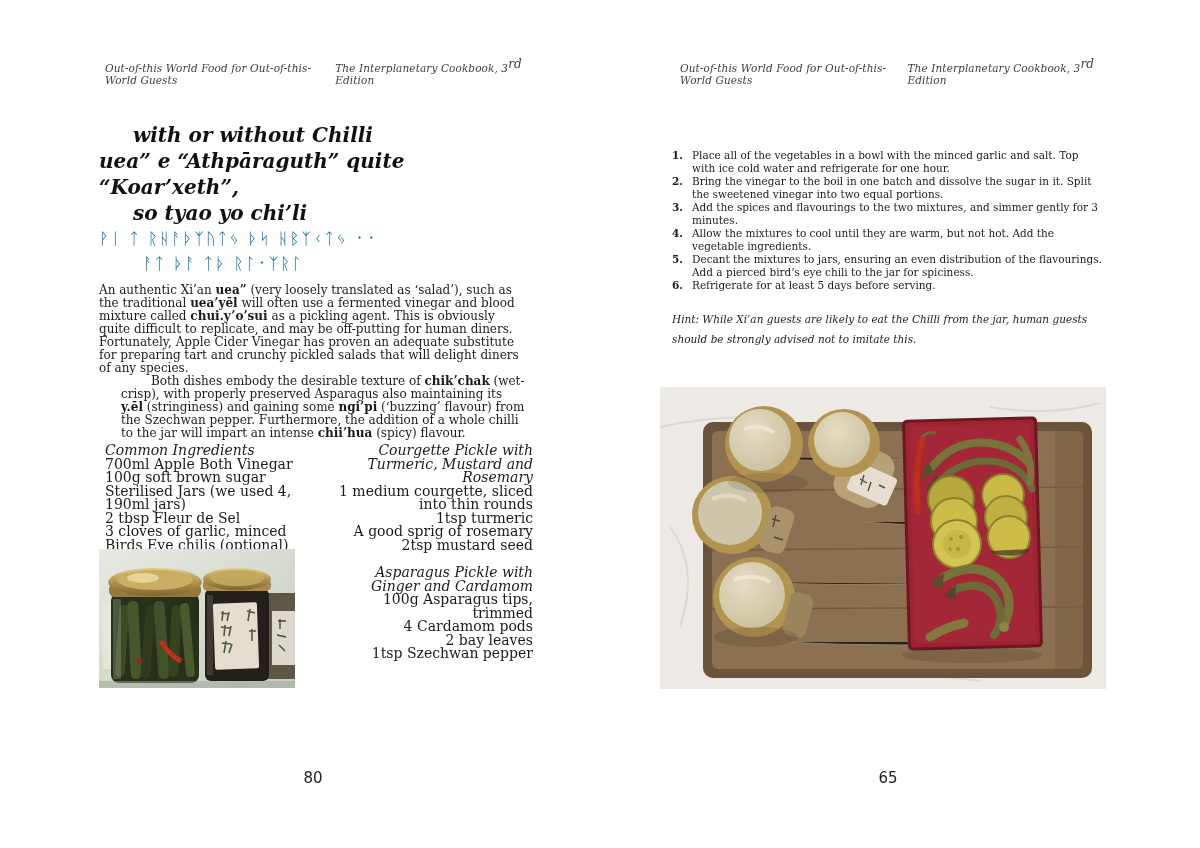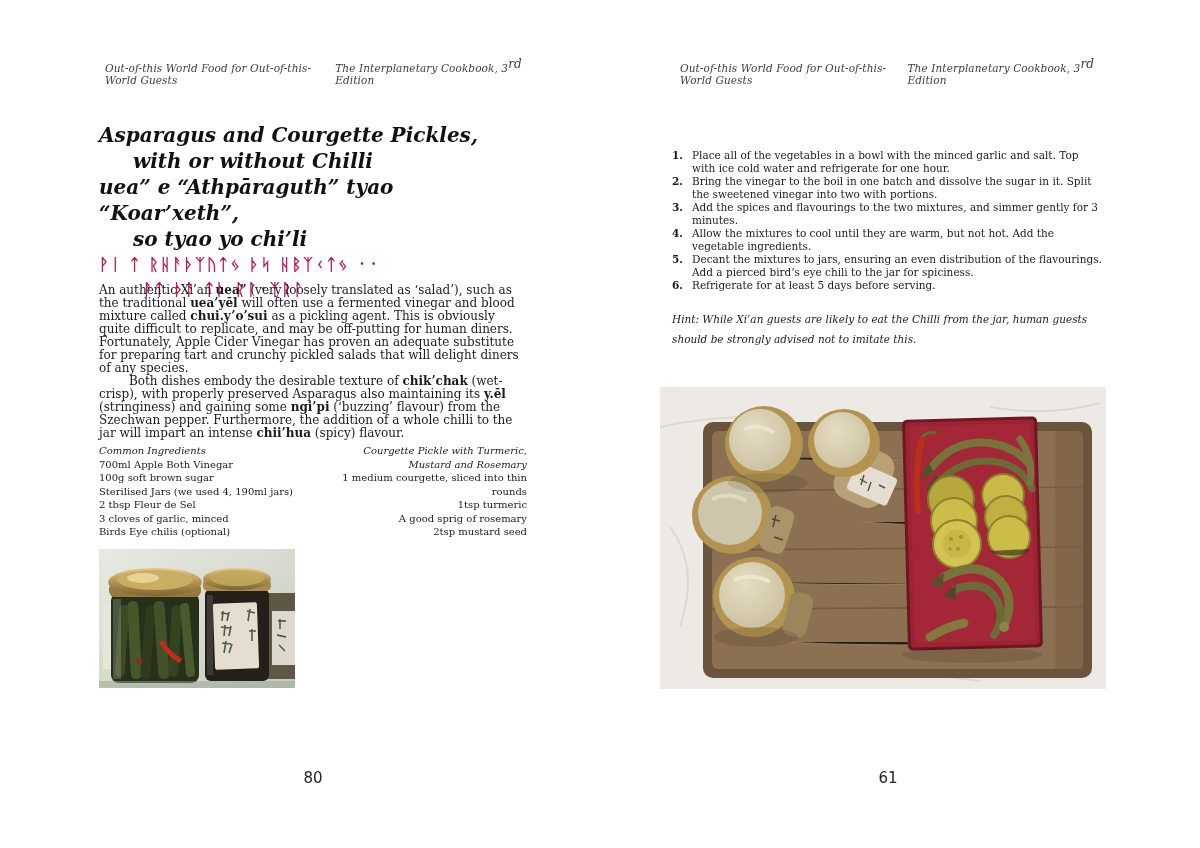--- a/index.html
+++ b/index.html
@@ -8,32 +8,32 @@
   .abs{position:absolute;}
 
   
   .runhead{display:flex;justify-content:space-between;font-style:italic;
            font-size:10.5px;color:#3d3d3d;letter-spacing:.1px;}
   .runhead sup{font-size:12px;vertical-align:super;line-height:0;}
 
   
   .title-block{font-weight:bold;font-style:italic;font-size:20px;line-height:26px;color:#111;}
   .title-line.indent{padding-left:34px;}
-  .alien{font-family:"DejaVu Sans", sans-serif;font-style:normal;font-weight:bold;
-         font-size:16px;line-height:25px;letter-spacing:2px;color:#be185d;}
+  .alien{font-family:"DejaVu Sans", sans-serif;font-style:normal;font-weight:normal;
+         font-size:16px;line-height:25px;letter-spacing:2px;color:#0369a1;}
   .alien.indent{padding-left:44px;}
 
   
   .bodycopy{font-size:12px;line-height:13px;text-align:left;}
   .bodycopy p{margin:0;}
-  .bodycopy p.indented{text-indent:30px;}
+  .bodycopy p.indented{text-indent:30px;margin-left:22px;}
   .bodycopy b{font-weight:bold;}
 
   
-  .ing{font-size:10px;line-height:13.5px;}
+  .ing{font-size:14px;line-height:13.5px;margin-left:6px;}
   .ing .ing-head{font-style:italic;}
   .ing .group{margin:0 0 14px 0;text-align:right;}
   .ing div{margin:0;}
 
   
   .steps{font-size:10.5px;line-height:13px;}
   .step{display:flex;margin:0;}
   .step .num{width:20px;flex:0 0 20px;font-weight:bold;}
   .step .txt{flex:1;}
   .hint{font-style:italic;font-size:10.5px;line-height:20px;}
@@ -46,23 +46,22 @@
 <body>
 
 <div id="page">
 
   <div class="abs runhead" style="left:105px;top:62px;width:420px;">
     <span>Out-of-this World Food for Out-of-this-World Guests</span>
     <span><span>The Interplanetary Cookbook, 3</span><sup>rd</sup><span> Edition</span></span>
   </div>
 
   <div class="abs title-block" style="left:99px;top:122px;width:440px;">
-    <div class="title-line">Asparagus and Courgette Pickles,</div>
     <div class="title-line indent">with or without Chilli</div>
-    <div class="title-line">uea” e “Athpāraguth” tyao “Koar’xeth”,</div>
+    <div class="title-line">uea” e “Athpāraguth” quite “Koar’xeth”,</div>
     <div class="title-line indent">so tyao yo chi’li</div>
     <div class="alien">ᚹᛁ ᛏ ᚱᚺᚨᚦᛉᚢᛏᛃ ᚦᛋ ᚺᛒᛉᚲᛏᛃ ᛫᛫</div>
     <div class="alien indent">ᚨᛏ ᚦᚨ ᛏᚦ ᚱᛚ᛫ᛉᚱᛚ</div>
   </div>
 
   <div class="abs bodycopy" style="left:99px;top:284px;width:428px;">
     <p><span>An authentic Xi’an </span><b>uea”</b><span> (very loosely translated as ‘salad’), such as the traditional </span><b>uea’yēl</b><span> will often use a fermented vinegar and blood mixture called </span><b>chui.y’o’sui</b><span> as a pickling agent. This is obviously quite difficult to replicate, and may be off-putting for human diners. Fortunately, Apple Cider Vinegar has proven an adequate substitute for preparing tart and crunchy pickled salads that will delight diners of any species.</span></p>
     <p class="indented"><span>Both dishes embody the desirable texture of </span><b>chik’chak</b><span> (wet-crisp), with properly preserved Asparagus also maintaining its </span><b>y.ēl</b><span>  (stringiness) and gaining some </span><b>ngi’pi</b><span> (‘buzzing’ flavour) from the Szechwan pepper. Furthermore, the addition of a whole chilli to the jar will impart an intense </span><b>chii’hua</b><span> (spicy) flavour.</span></p>
   </div>
 
@@ -76,20 +75,27 @@
     <div>Birds Eye chilis (optional)</div>
   </div>
 
   <div class="abs ing" style="left:327px;top:444px;width:200px;">
     <div class="group">
       <div class="ing-head">Courgette Pickle with Turmeric, Mustard and Rosemary</div>
       <div>1 medium courgette, sliced into thin rounds</div>
       <div>1tsp turmeric</div>
       <div>A good sprig of rosemary</div>
       <div>2tsp mustard seed</div>
+    </div>
+    <div class="group">
+      <div class="ing-head">Asparagus Pickle with Ginger and Cardamom</div>
+      <div>100g Asparagus tips, trimmed</div>
+      <div>4 Cardamom pods</div>
+      <div>2 bay leaves</div>
+      <div>1tsp Szechwan pepper</div>
     </div>
   </div>
 
   <svg class="abs photo" style="left:99px;top:549px;" width="196" height="139" viewBox="0 0 196 139">
     <defs>
       <linearGradient id="bgL" x1="0" y1="0" x2="1" y2="1">
         <stop offset="0" stop-color="#e7eae2"></stop>
           <stop offset="1" stop-color="#c6ccc0"></stop>
       </linearGradient>
       <linearGradient id="goldL" x1="0" y1="0" x2="0" y2="1">
@@ -152,21 +158,21 @@
     <span><span>The Interplanetary Cookbook, 3</span><sup>rd</sup><span> Edition</span></span>
   </div>
 
   <div class="abs steps" style="left:672px;top:149px;width:432px;">
     <div class="step">
       <span class="num">1.</span>
       <span class="txt">Place all of the vegetables in a bowl with the minced garlic and salt. Top with ice cold water and refrigerate for one hour.</span>
     </div>
     <div class="step">
       <span class="num">2.</span>
-      <span class="txt">Bring the vinegar to the boil in one batch and dissolve the sugar in it. Split the sweetened vinegar into two with portions.</span>
+      <span class="txt">Bring the vinegar to the boil in one batch and dissolve the sugar in it. Split the sweetened vinegar into two equal portions.</span>
     </div>
     <div class="step">
       <span class="num">3.</span>
       <span class="txt">Add the spices and flavourings to the two mixtures, and simmer gently for 3 minutes.</span>
     </div>
     <div class="step">
       <span class="num">4.</span>
       <span class="txt">Allow the mixtures to cool until they are warm, but not hot. Add the vegetable ingredients.</span>
     </div>
     <div class="step">
@@ -292,15 +298,15 @@
       <circle cx="344" cy="240" r="5" fill="#8d8448"></circle>
     </g>
 
     <g fill="#000000" opacity="0.10">
       <ellipse cx="108" cy="96" rx="40" ry="10"></ellipse>
       <ellipse cx="96" cy="250" rx="42" ry="10"></ellipse>
       <ellipse cx="312" cy="268" rx="70" ry="8"></ellipse>
     </g>
   </svg>
 
-  <div class="abs pagenum" style="left:672px;top:769px;width:432px;">61</div>
+  <div class="abs pagenum" style="left:672px;top:769px;width:432px;">65</div>
 
 </div>
 
 </body></html>

